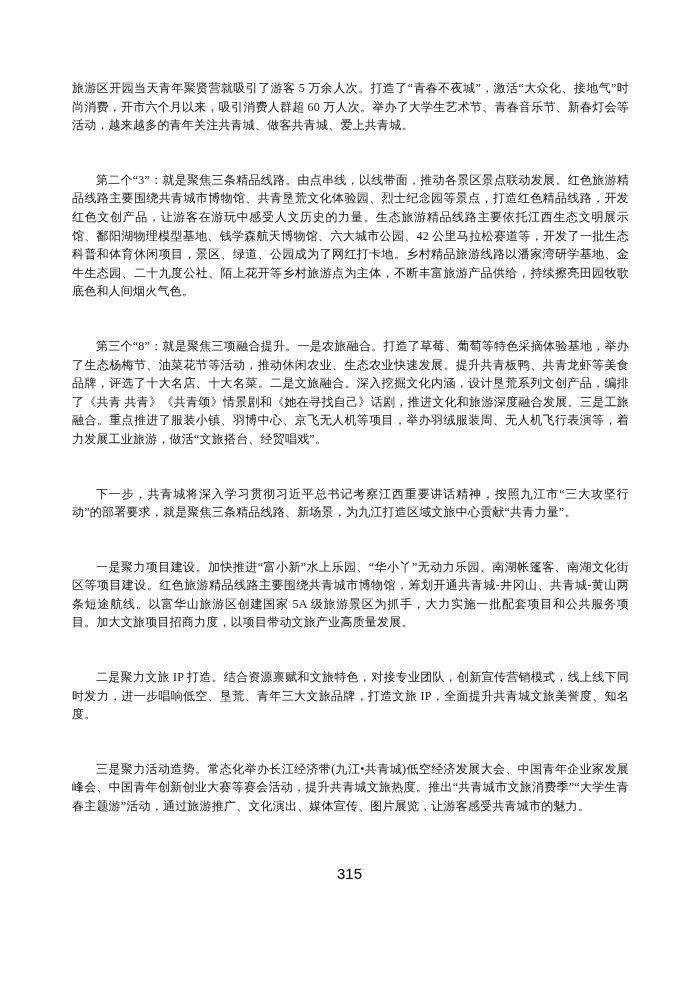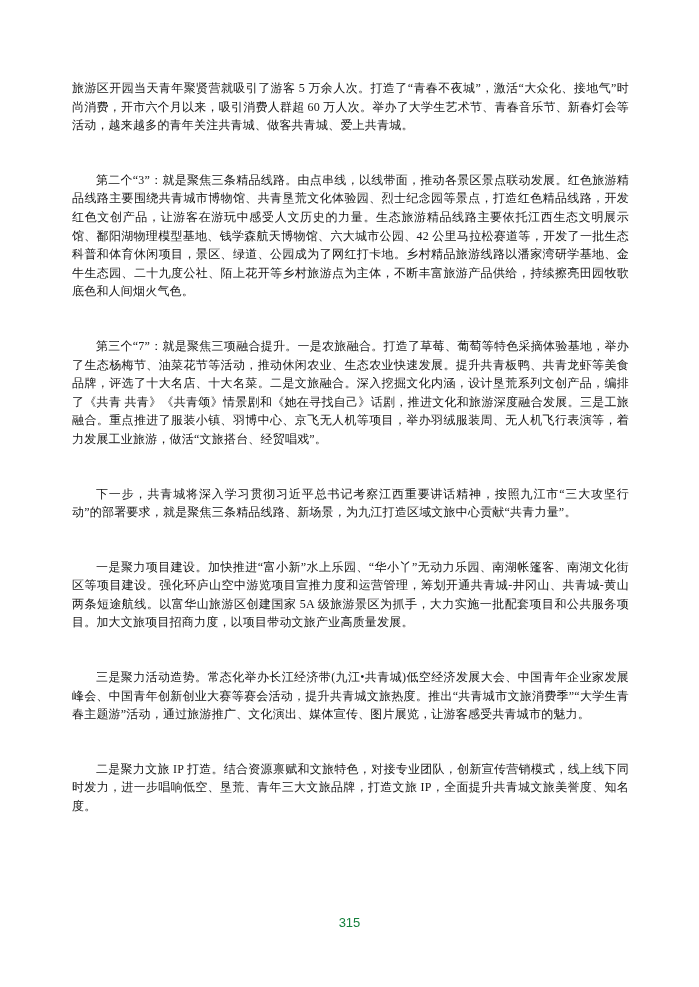--- a/index.html
+++ b/index.html
@@ -35,35 +35,35 @@
     margin: 0;
     padding: 0;
   }
   .text-block p.indent {
     text-indent: 2em;
     margin-top: 36px;
   }
   .page-number {
     position: absolute;
     left: 0;
-    top: 915px;
+    top: 865px;
     width: 100%;
     text-align: center;
-    font-size: 13px;
-    color: #15803d;
+    font-size: 15px;
+    color: #000000;
     font-family: "Liberation Sans", "DejaVu Sans", sans-serif;
   }
 </style>
 </head>
 <body>
 
 <div class="page">
   <div class="text-block">
     <p>旅游区开园当天青年聚贤营就吸引了游客 5 万余人次。打造了“青春不夜城”，激活“大众化、接地气”时尚消费，开市六个月以来，吸引消费人群超 60 万人次。举办了大学生艺术节、青春音乐节、新春灯会等活动，越来越多的青年关注共青城、做客共青城、爱上共青城。</p>
     <p class="indent">第二个“3”：就是聚焦三条精品线路。由点串线，以线带面，推动各景区景点联动发展。红色旅游精品线路主要围绕共青城市博物馆、共青垦荒文化体验园、烈士纪念园等景点，打造红色精品线路，开发红色文创产品，让游客在游玩中感受人文历史的力量。生态旅游精品线路主要依托江西生态文明展示馆、鄱阳湖物理模型基地、钱学森航天博物馆、六大城市公园、42 公里马拉松赛道等，开发了一批生态科普和体育休闲项目，景区、绿道、公园成为了网红打卡地。乡村精品旅游线路以潘家湾研学基地、金牛生态园、二十九度公社、陌上花开等乡村旅游点为主体，不断丰富旅游产品供给，持续擦亮田园牧歌底色和人间烟火气色。</p>
-    <p class="indent">第三个“7”：就是聚焦三项融合提升。一是农旅融合。打造了草莓、葡萄等特色采摘体验基地，举办了生态杨梅节、油菜花节等活动，推动休闲农业、生态农业快速发展。提升共青板鸭、共青龙虾等美食品牌，评选了十大名店、十大名菜。二是文旅融合。深入挖掘文化内涵，设计垦荒系列文创产品，编排了《共青 共青》《共青颂》情景剧和《她在寻找自己》话剧，推进文化和旅游深度融合发展。三是工旅融合。重点推进了服装小镇、羽博中心、京飞无人机等项目，举办羽绒服装周、无人机飞行表演等，着力发展工业旅游，做活“文旅搭台、经贸唱戏”。</p>
+    <p class="indent">第三个“8”：就是聚焦三项融合提升。一是农旅融合。打造了草莓、葡萄等特色采摘体验基地，举办了生态杨梅节、油菜花节等活动，推动休闲农业、生态农业快速发展。提升共青板鸭、共青龙虾等美食品牌，评选了十大名店、十大名菜。二是文旅融合。深入挖掘文化内涵，设计垦荒系列文创产品，编排了《共青 共青》《共青颂》情景剧和《她在寻找自己》话剧，推进文化和旅游深度融合发展。三是工旅融合。重点推进了服装小镇、羽博中心、京飞无人机等项目，举办羽绒服装周、无人机飞行表演等，着力发展工业旅游，做活“文旅搭台、经贸唱戏”。</p>
     <p class="indent">下一步，共青城将深入学习贯彻习近平总书记考察江西重要讲话精神，按照九江市“三大攻坚行动”的部署要求，就是聚焦三条精品线路、新场景，为九江打造区域文旅中心贡献“共青力量”。</p>
-    <p class="indent">一是聚力项目建设。加快推进“富小新”水上乐园、“华小丫”无动力乐园、南湖帐篷客、南湖文化街区等项目建设。强化环庐山空中游览项目宣推力度和运营管理，筹划开通共青城-井冈山、共青城-黄山两条短途航线。以富华山旅游区创建国家 5A 级旅游景区为抓手，大力实施一批配套项目和公共服务项目。加大文旅项目招商力度，以项目带动文旅产业高质量发展。</p>
+    <p class="indent">一是聚力项目建设。加快推进“富小新”水上乐园、“华小丫”无动力乐园、南湖帐篷客、南湖文化街区等项目建设。红色旅游精品线路主要围绕共青城市博物馆，筹划开通共青城-井冈山、共青城-黄山两条短途航线。以富华山旅游区创建国家 5A 级旅游景区为抓手，大力实施一批配套项目和公共服务项目。加大文旅项目招商力度，以项目带动文旅产业高质量发展。</p>
+    <p class="indent">二是聚力文旅 IP 打造。结合资源禀赋和文旅特色，对接专业团队，创新宣传营销模式，线上线下同时发力，进一步唱响低空、垦荒、青年三大文旅品牌，打造文旅 IP，全面提升共青城文旅美誉度、知名度。</p>
     <p class="indent">三是聚力活动造势。常态化举办长江经济带(九江•共青城)低空经济发展大会、中国青年企业家发展峰会、中国青年创新创业大赛等赛会活动，提升共青城文旅热度。推出“共青城市文旅消费季”“大学生青春主题游”活动，通过旅游推广、文化演出、媒体宣传、图片展览，让游客感受共青城市的魅力。</p>
-    <p class="indent">二是聚力文旅 IP 打造。结合资源禀赋和文旅特色，对接专业团队，创新宣传营销模式，线上线下同时发力，进一步唱响低空、垦荒、青年三大文旅品牌，打造文旅 IP，全面提升共青城文旅美誉度、知名度。</p>
   </div>
   <div class="page-number">315</div>
 </div>
 
 </body></html>

